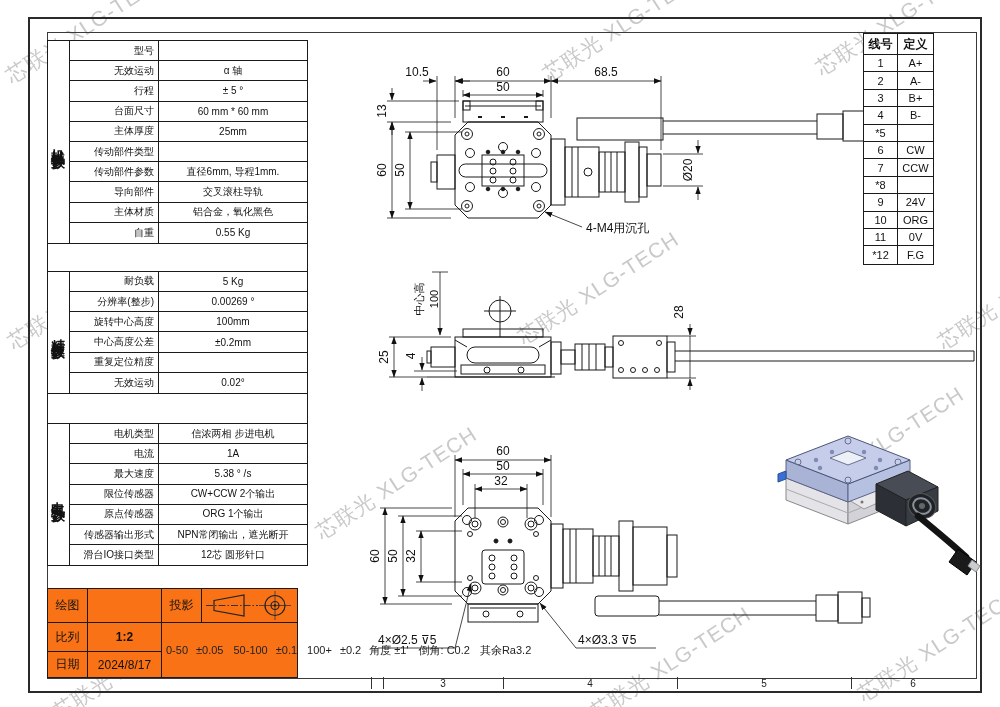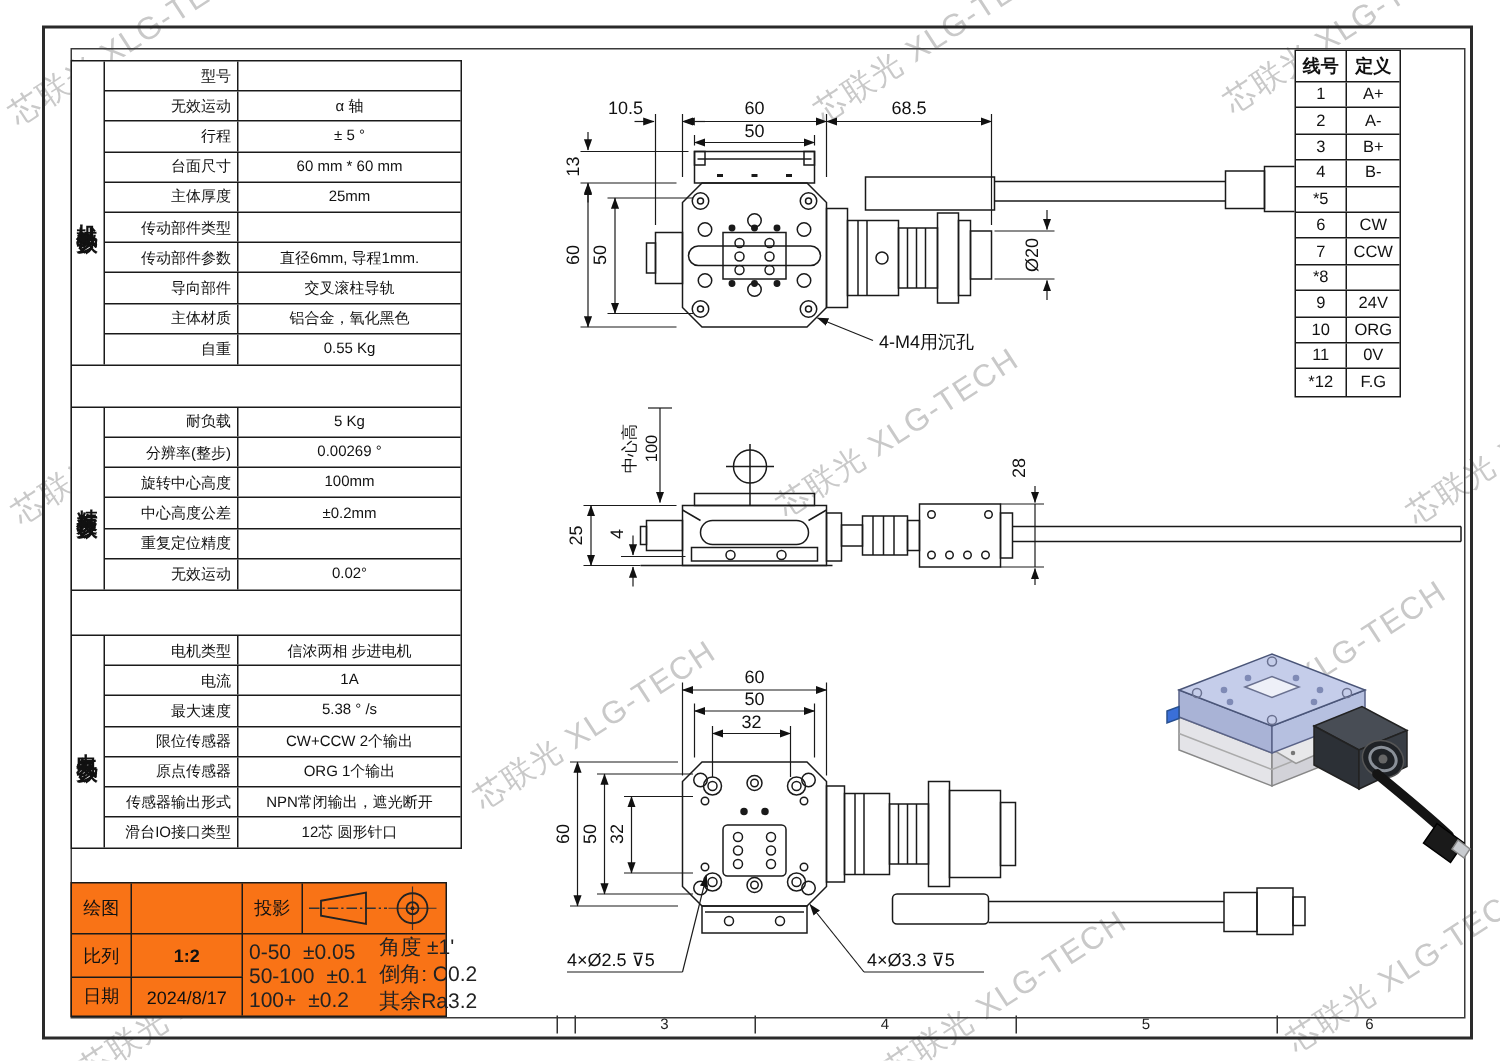--- a/index.html
+++ b/index.html
@@ -34,21 +34,21 @@
   .wrow:last-child{border-bottom:none}
   .wrow.head{height:21px;font-size:12px;font-weight:bold}
   .wc1{width:34px;border-right:1px solid #1a1a1a;display:flex;align-items:center;justify-content:center;box-sizing:border-box}
   .wc2{flex:1;display:flex;align-items:center;justify-content:center;box-sizing:border-box}
   
   .tblock{left:47px;top:588px;width:251px;height:90px;border:1px solid #1a1a1a;background:#f97316;z-index:3;
           display:grid;grid-template-columns:40px 74px 40px 95px;grid-template-rows:33px 29px 26px;box-sizing:border-box}
   .tc{display:flex;align-items:center;justify-content:center;font-size:12px;box-sizing:border-box;overflow:hidden}
   .br{border-right:1px solid #1a1a1a}.bt{border-top:1px solid #1a1a1a}
   .tol{grid-column:3/5;grid-row:2/4;display:flex;align-items:center;gap:8px;padding:2px 0 2px 4px;box-sizing:border-box}
-  .tolcol{display:flex;flex-direction:column;gap:0;font-size:14px;color:#222}
+  .tolcol{display:flex;flex-direction:row;gap:10px;font-size:11px;color:#222}
   .tolline{display:flex;gap:8px;white-space:nowrap}
   .bold{font-weight:bold}
   
   #views{left:0;top:0;z-index:2}
   svg text{fill:#111}
   .dimtxt{font-size:12px;font-family:"Liberation Sans","DejaVu Sans",sans-serif}
   .dimtxt-s{font-size:11px;font-family:"Liberation Sans","DejaVu Sans",sans-serif}
   .cjk{font-size:12px;font-family:"Liberation Sans","DejaVu Sans",sans-serif}
 </style>
 </head>

